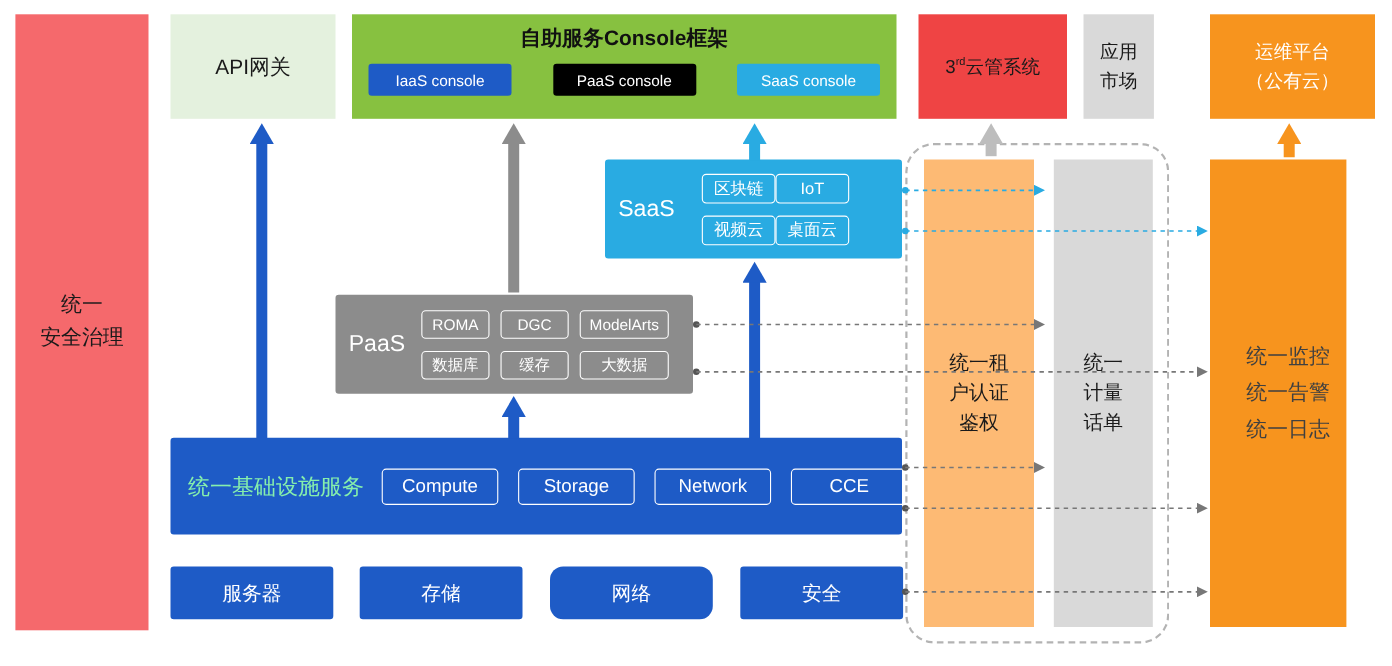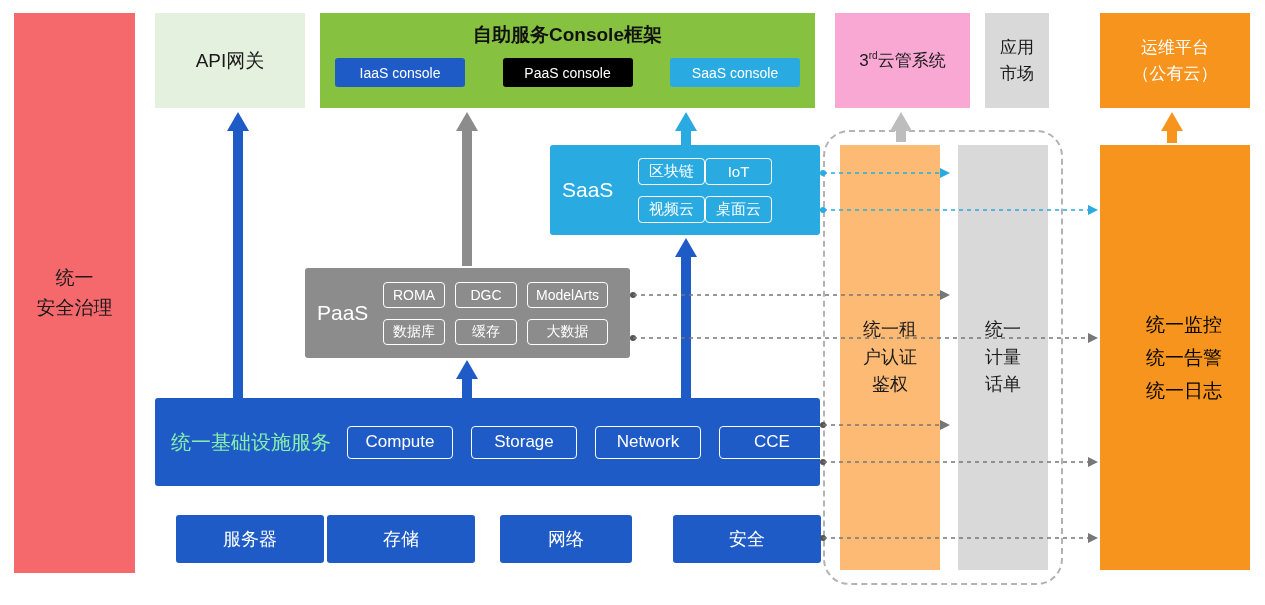--- a/index.html
+++ b/index.html
@@ -22,21 +22,21 @@
   
   #api-gateway { left:155px; top:13px; width:150px; height:95px; background:#E4F1DE; font-size:19px; }
   #console-frame { left:320px; top:13px; width:495px; height:95px; background:#87C140; }
   #console-title { text-align:center; font-size:19px; font-weight:600; margin-top:9px; color:#111; }
   #console-buttons { display:flex; justify-content:space-between; padding:0 15px; margin-top:10px; }
   .console-btn { height:29px; display:flex; align-items:center; justify-content:center;
     color:#fff; font-size:14px; padding:12px 13px; border-radius:3px; min-width:130px; }
   .btn-iaas { background:#1E5BC6; }
   .btn-paas { background:#000000; }
   .btn-saas { background:#29ABE2; }
-  #third-party { left:835px; top:13px; width:135px; height:95px; background:#f9a8d4; font-size:17px; }
+  #third-party { left:835px; top:13px; width:135px; height:95px; background:#ef4444; font-size:17px; }
   #third-party sup { font-size:10px; vertical-align: super; }
   #app-market { left:985px; top:13px; width:64px; height:95px; background:#D9D9D9; font-size:17px; line-height:1.5; }
   #ops-platform { left:1100px; top:13px; width:150px; height:95px; background:#F7941E; color:#fff; font-size:17px; line-height:1.5; }
 
   
   #saas-box { left:550px; top:145px; width:270px; height:90px; background:#29ABE2; border-radius:3px;
     display:flex; align-items:center; gap:12px; padding:0 12px; }
   #paas-box { left:305px; top:268px; width:325px; height:90px; background:#8C8C8C; border-radius:3px;
     display:flex; align-items:center; gap:10px; padding:0 12px; }
   .layer-label { color:#fff; font-size:21px; flex:0 0 auto; width:64px; text-align:left; }
@@ -48,30 +48,30 @@
   .paas-chip { font-size:14px; height:26px; padding:0 8px; min-width:62px; }
 
   #infra-box { left:155px; top:398px; width:665px; height:88px; background:#1E5BC6; border-radius:3px;
     display:flex; align-items:center; gap:16px; padding:0 16px; }
   #infra-label { color:#86efac; font-size:20px; white-space:nowrap; }
   #infra-chips { display:flex; gap:18px; flex:1; justify-content:space-between; }
   .infra-chip { font-size:17px; height:33px; min-width:106px; padding:0 14px; }
 
   
   .hw-box { top:515px; height:48px; background:#1E5BC6; color:#fff; font-size:18px; border-radius:3px; }
-  #hw-0 { left:155px; width:148px;margin-left:21px; }
+  #hw-0 { left:155px; width:148px; }
   #hw-1 { left:327px; width:148px; }
-  #hw-2 { left:500px; width:132px; }
+  #hw-2 { left:500px; width:148px;border-radius:12px; }
   #hw-3 { left:673px; width:148px; }
 
   
   #dashed-box { left:823px; top:130px; width:240px; height:455px; border:2px dashed #B3B3B3; border-radius:26px; }
   #auth-bar { left:840px; top:145px; width:100px; height:425px; background:#fdba74; font-size:18px; line-height:1.55; }
   #metering-bar { left:958px; top:145px; width:90px; height:425px; background:#D9D9D9; font-size:18px; line-height:1.55; }
-  #monitoring-bar { left:1100px; top:145px; width:150px; height:425px; background:#F7941E; color:#000000;
+  #monitoring-bar { left:1100px; top:145px; width:124px; height:425px; background:#F7941E; color:#404040;
     font-size:19px; line-height:1.75;padding-left:18px; }
 
   
   #connectors { left:0; top:0; z-index:10; pointer-events:none; }
 </style>
 </head>
 <body>
 
 <div id="diagram">
 

